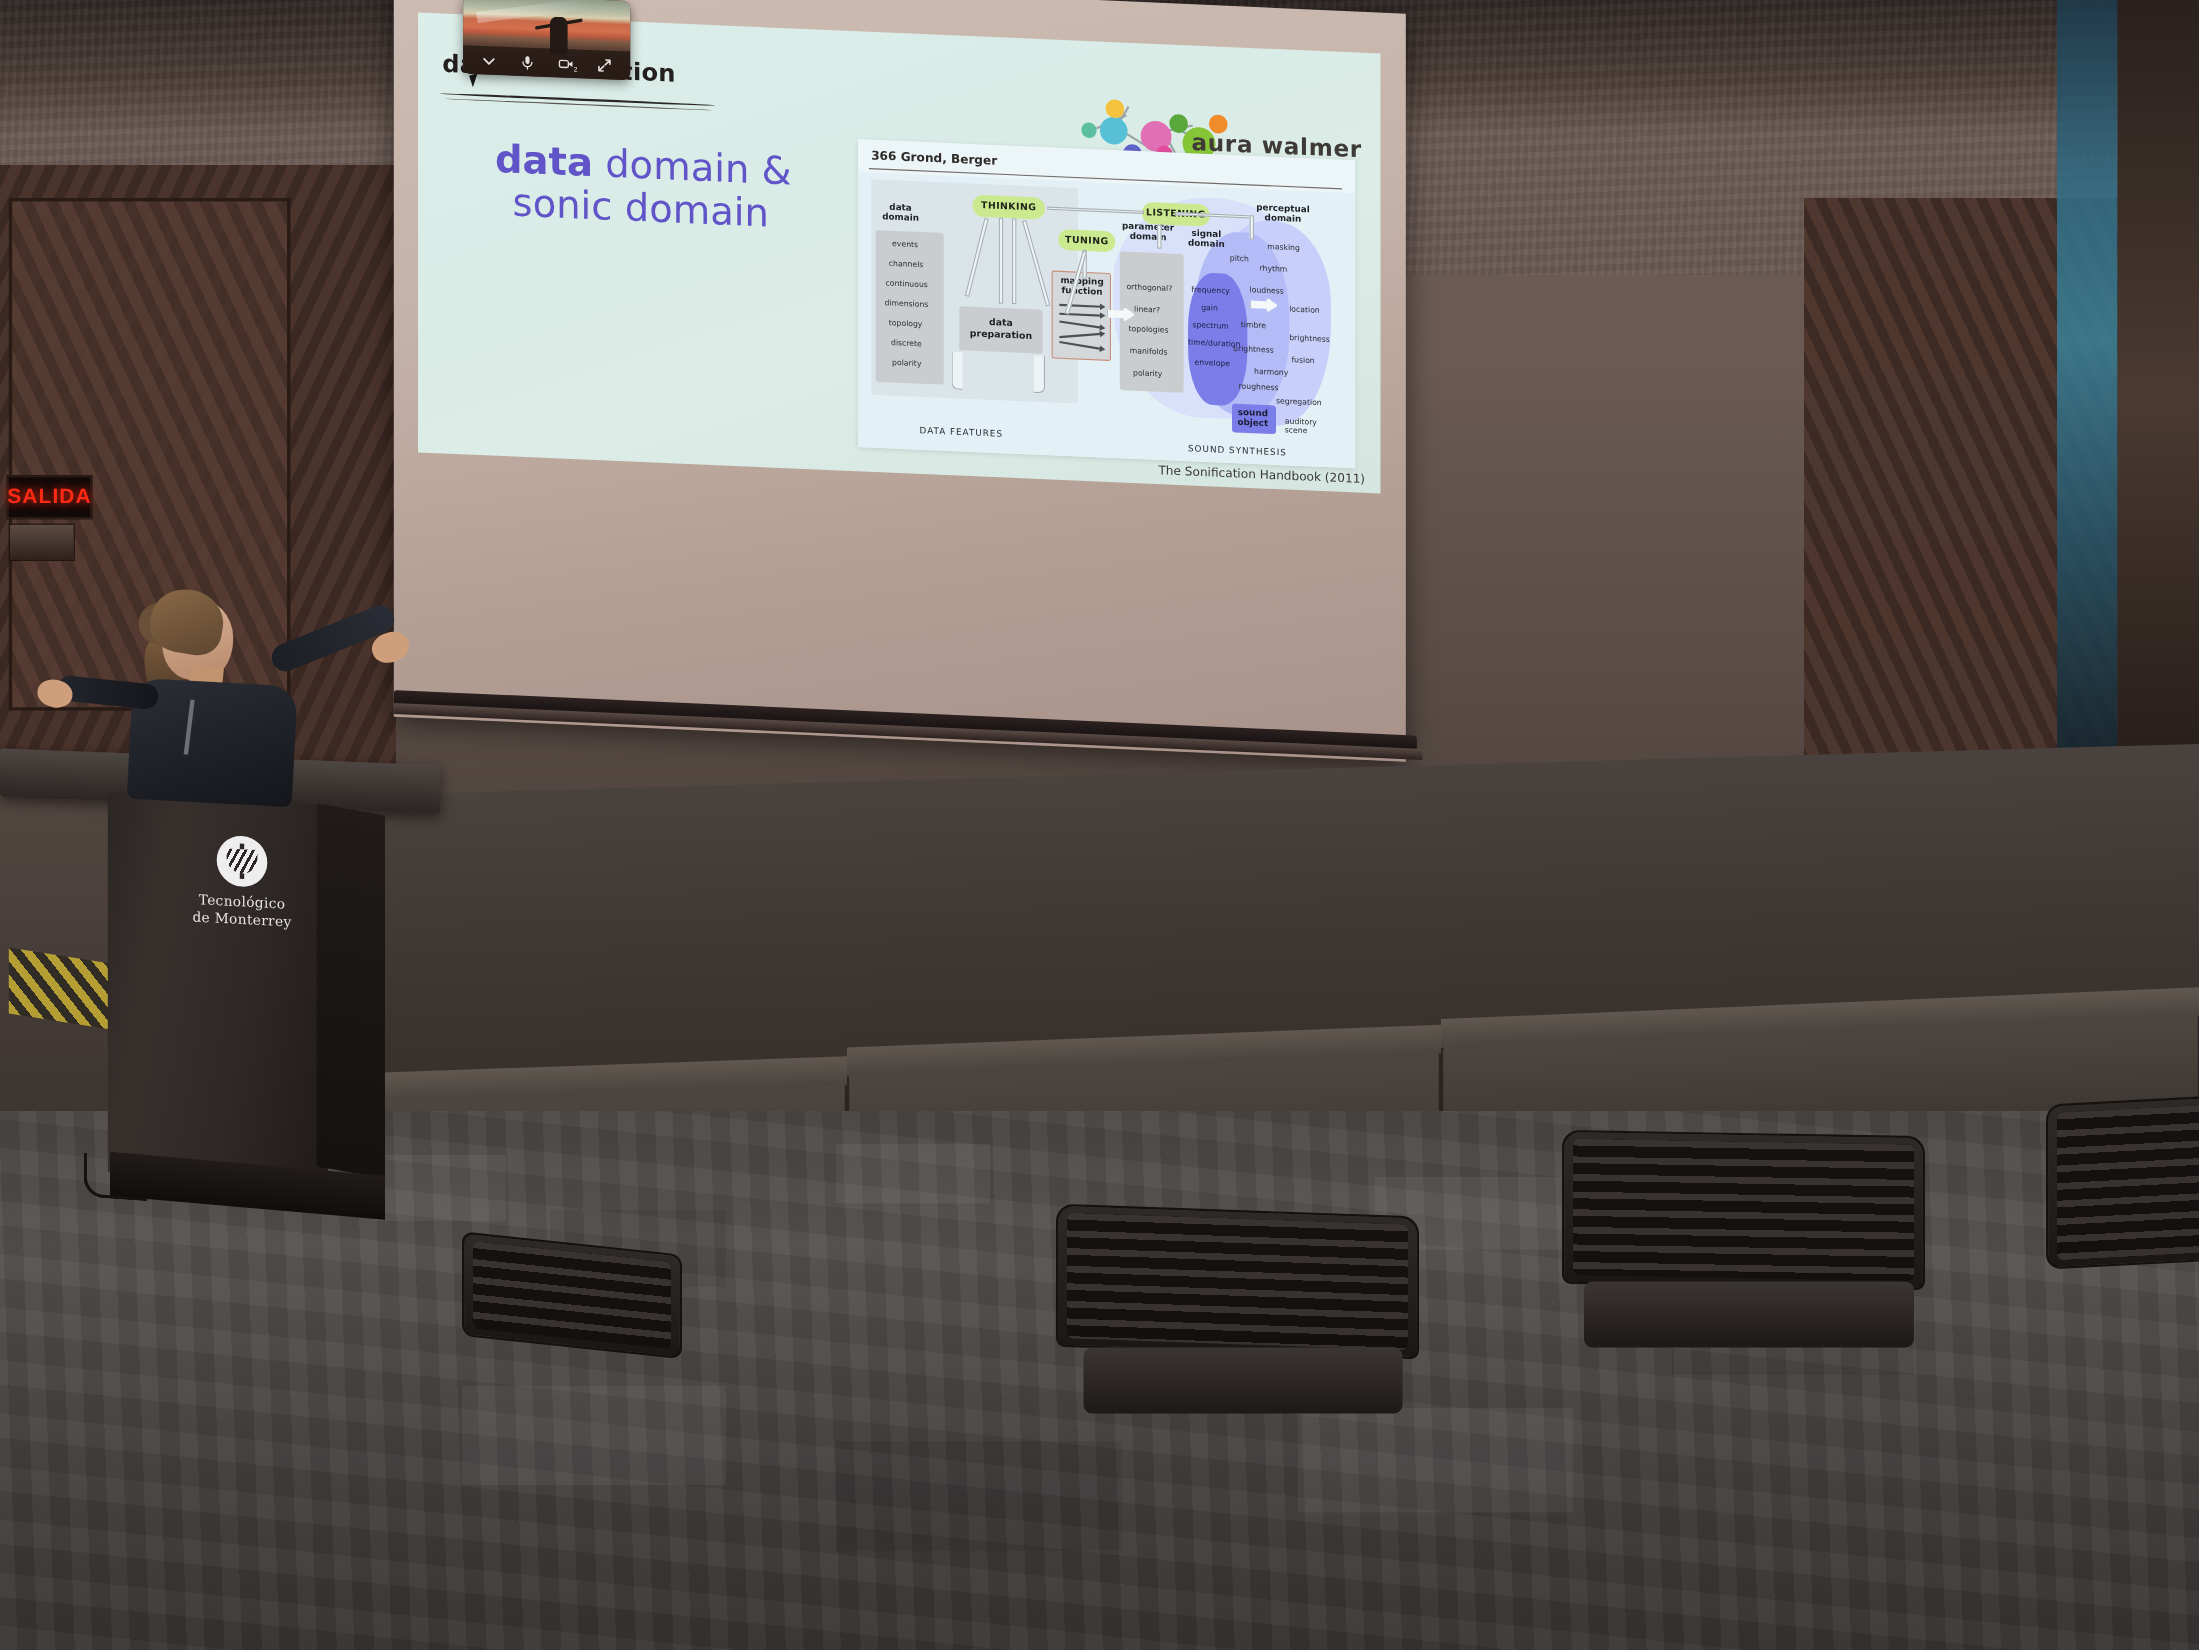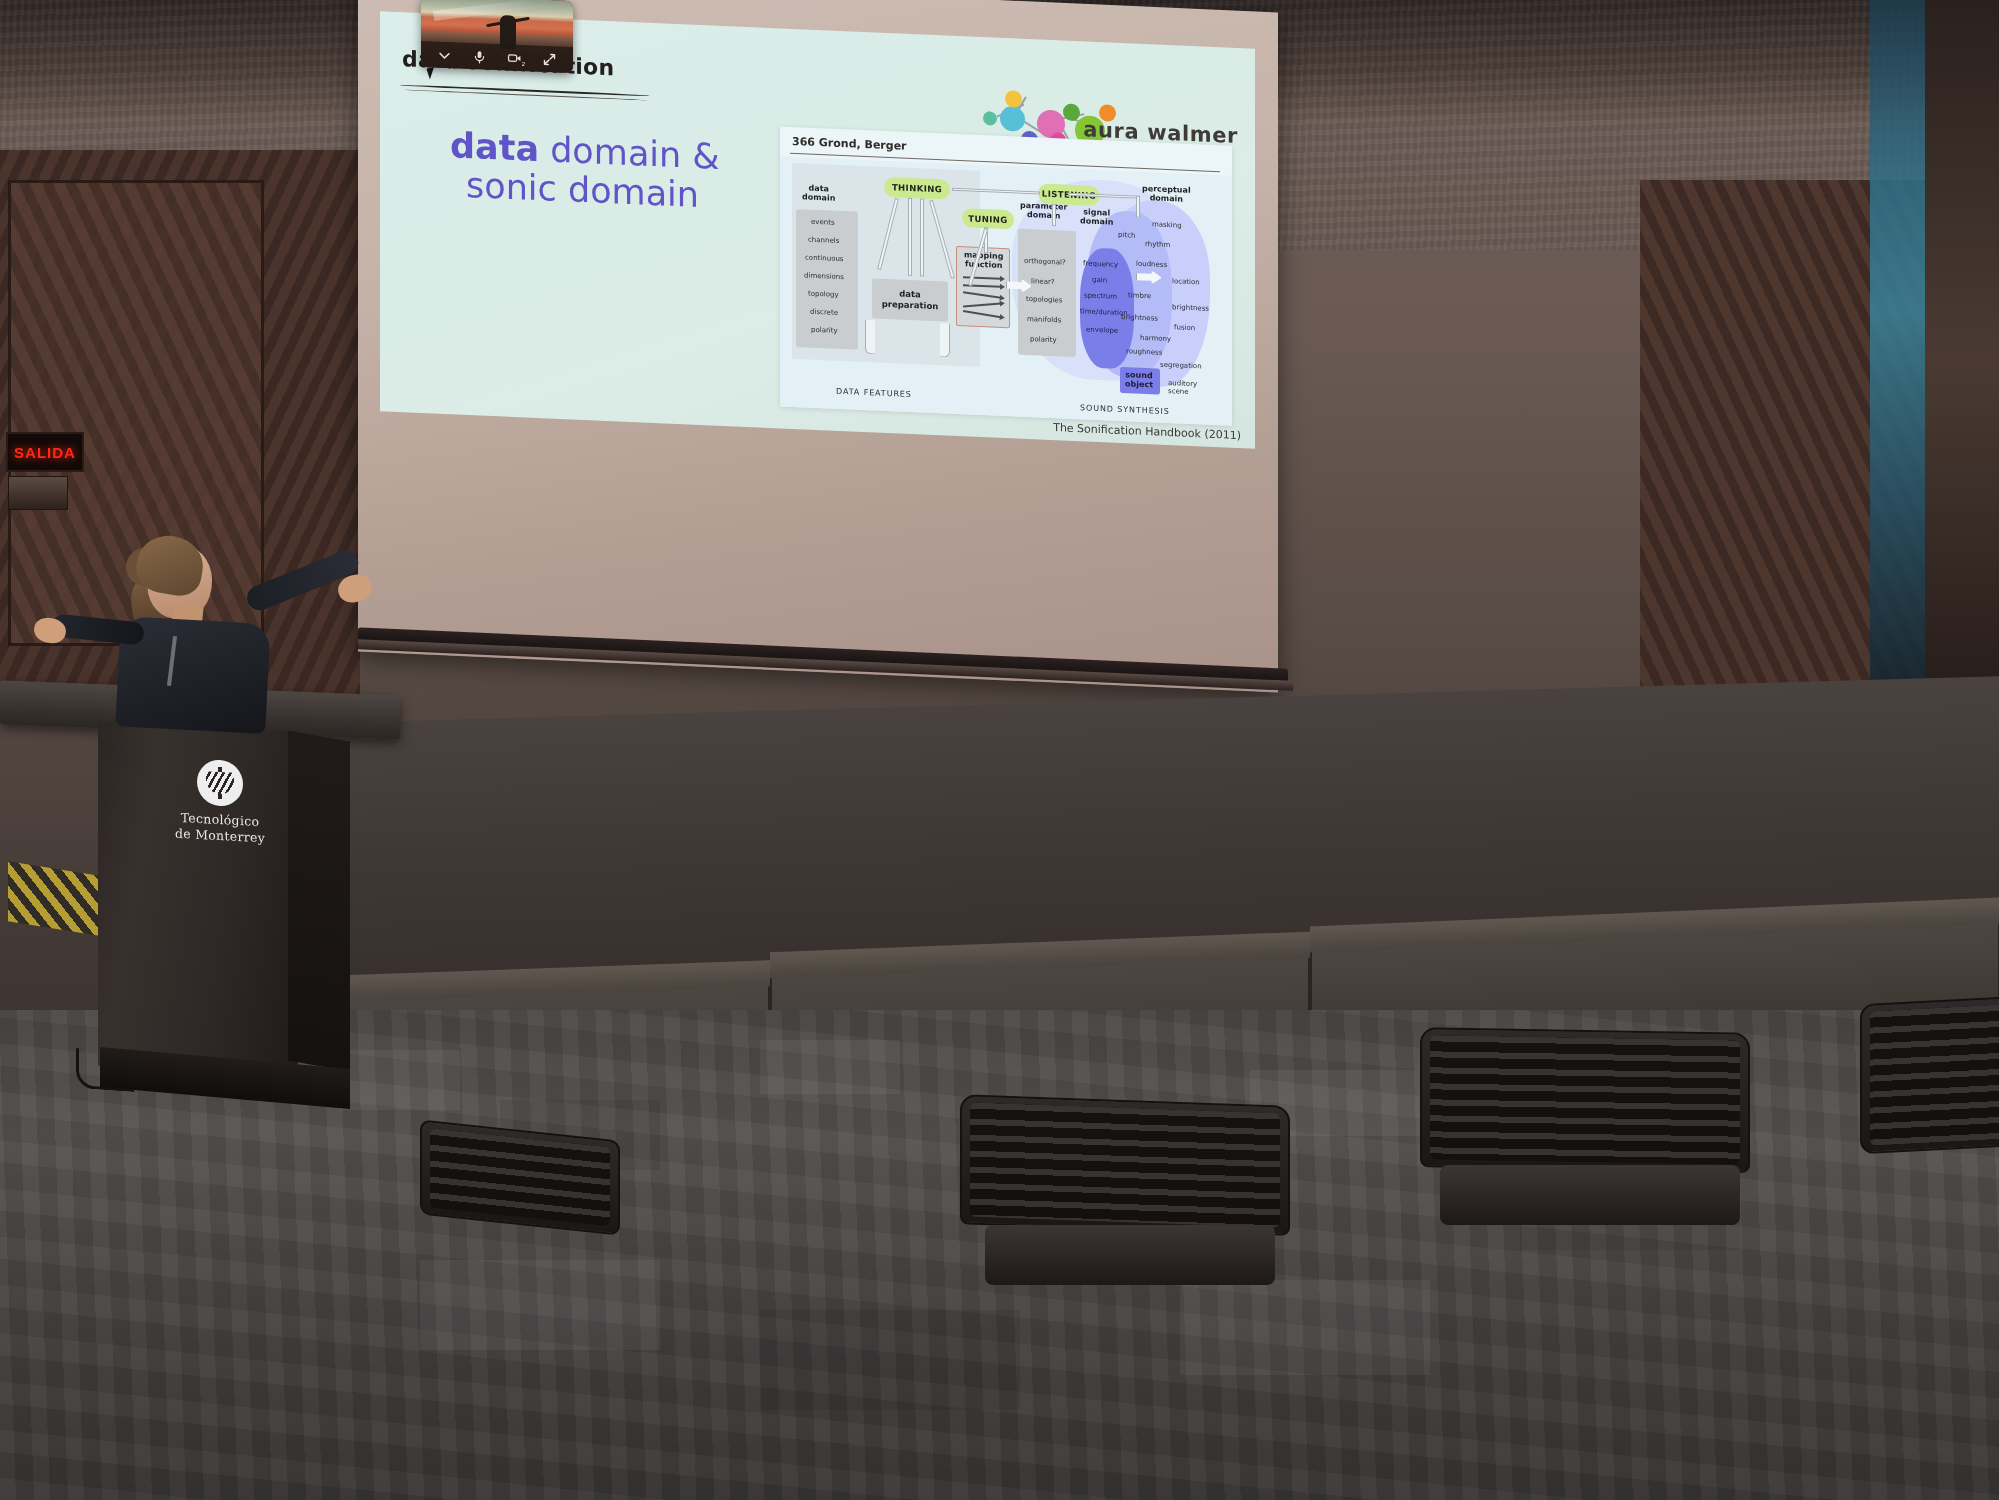--- a/index.html
+++ b/index.html
@@ -59,21 +59,21 @@
     opacity:.8;
   }
 
   
   .exit-sign{
     position:absolute; left:6px; top:432px; width:78px; height:40px;
     background:#120a08; border:2px solid #2b1b14;
     display:flex; align-items:center; justify-content:center;
   }
   .exit-sign span{
-    color:#ff2a14; font-weight:bold; font-size:15px; letter-spacing:1px;
+    color:#ff2a14; font-weight:bold; font-size:19px; letter-spacing:1px;
     font-family:"Liberation Sans", sans-serif; text-shadow:0 0 9px #ff2a14;
   }
   .exit-box{
     position:absolute; left:8px; top:476px; width:60px; height:34px;
     background:linear-gradient(180deg,#5c4b42,#2e221d); border:1px solid #20150f;
   }
 
   
   .screen-frame{
     position:absolute; left:358px; top:-8px; width:920px; height:680px;

